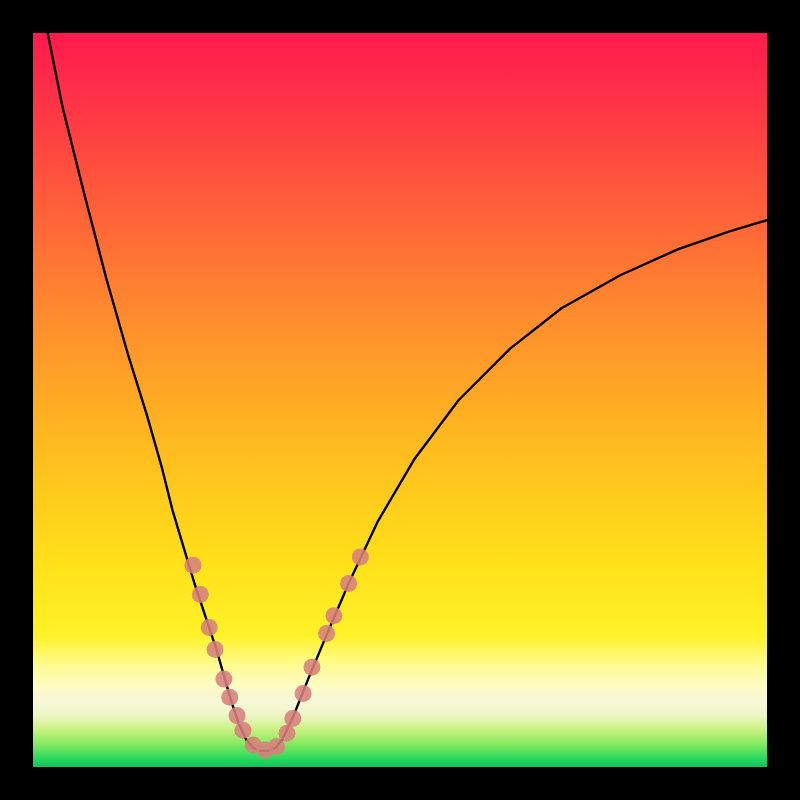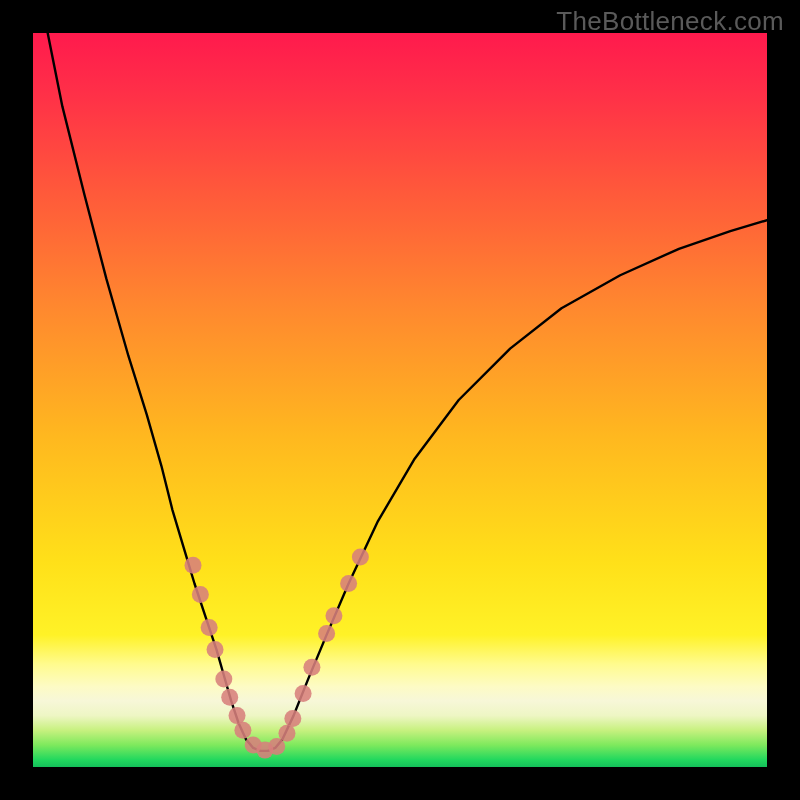--- a/index.html
+++ b/index.html
@@ -60,21 +60,20 @@
   }
   .dot {
     fill: #d77f7c;
     opacity: 0.88;
   }
 </style>
 </head>
 <body>
 
 <div class="frame">
-  <div class="watermark">TheBottleneck.com</div>
   <div class="plot">
     <svg class="curves" viewBox="0 0 734 734">
       <g id="curve-group">
           <path d="M 14.68 0.00 L 29.36 73.40 L 51.38 161.48 L 73.40 245.89 L 95.42 322.96 L 113.77 381.68 L 128.45 433.06 L 139.46 477.10 L 150.47 513.80 L 161.48 550.50 L 172.49 583.53 L 183.50 616.56 L 190.84 642.25 L 198.18 667.94 L 205.52 689.96 L 212.86 706.11 L 212.86 706.11 L 220.20 714.92 L 227.54 717.85 L 234.88 717.85 L 242.22 714.92 L 249.56 706.11 L 249.56 706.11 L 260.57 682.62 L 275.25 645.92 L 293.60 601.88 L 315.62 550.50 L 344.98 488.11 L 381.68 425.72 L 425.72 367.00 L 477.10 315.62 L 528.48 275.25 L 587.20 242.22 L 645.92 215.80 L 697.30 198.18 L 734.00 187.17" fill="none" stroke="#000" stroke-width="2.4" stroke-linejoin="round" stroke-linecap="round"></path>
         </g>
       <g id="dot-group">
           <circle cx="160.01" cy="532.15" r="8.5" class="dot"></circle>
           <circle cx="167.35" cy="561.51" r="8.5" class="dot"></circle>
           <circle cx="176.16" cy="594.54" r="8.5" class="dot"></circle>
           <circle cx="182.03" cy="616.56" r="8.5" class="dot"></circle>

